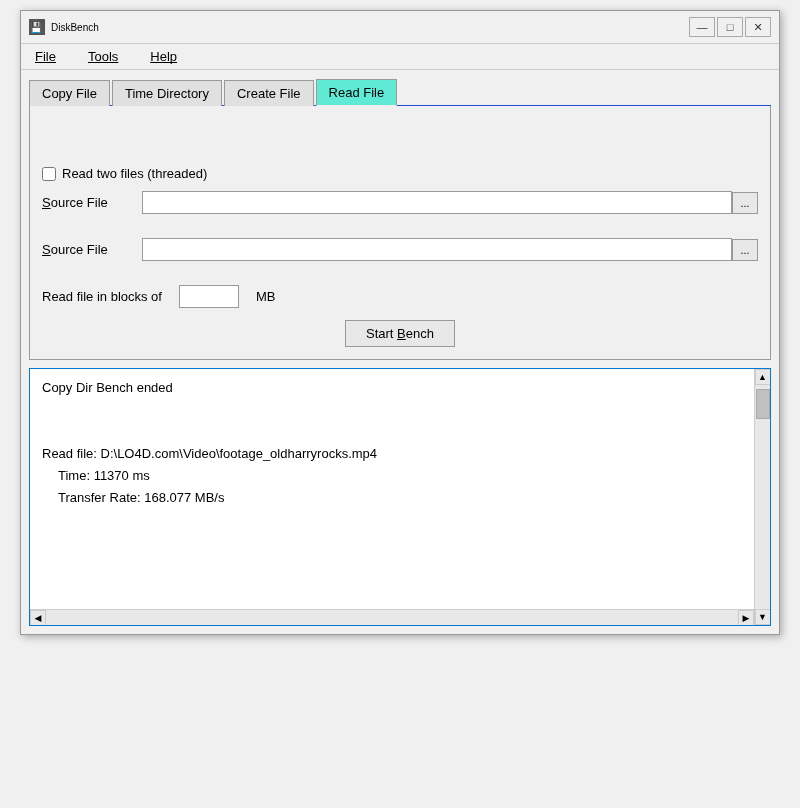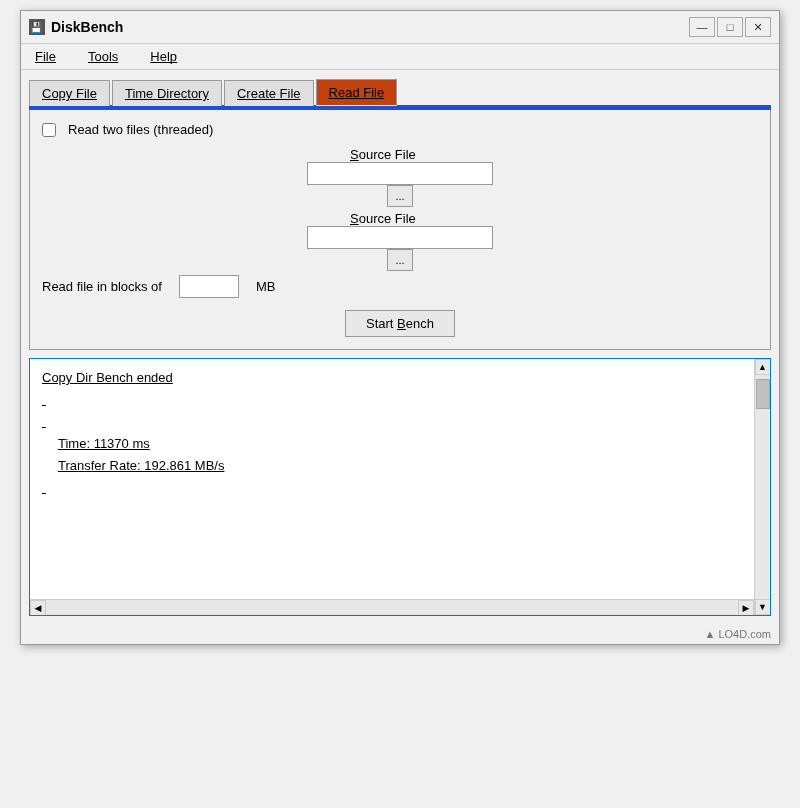--- a/index.html
+++ b/index.html
@@ -35,22 +35,22 @@
     .title-icon {
       width: 16px;
       height: 16px;
       background: #555;
       display: flex;
       align-items: center;
       justify-content: center;
       font-size: 10px;
     }
     .title-text {
-      font-weight: bold;
-      font-size: 14px;
+      font-weight: normal;
+      font-size: 10px;
     }
     .title-bar-controls {
       display: flex;
       gap: 2px;
     }
     .title-btn {
       width: 26px;
       height: 20px;
       background: #f0f0f0;
       border: 1px solid #aaa;
@@ -72,63 +72,62 @@
       cursor: pointer;
       text-decoration: underline;
       text-decoration-skip-ink: none;
     }
     .content-area {
       padding: 8px;
     }
     .tabs {
       display: flex;
       align-items: flex-end;
-      border-bottom: 5px solid #1d4ed8;
+      border-bottom: 1px solid #1d4ed8;
       margin-bottom: 0;
-      text-decoration: underline;
     }
     .tab {
       padding: 5px 12px;
       border: 1px solid #999;
       border-bottom: none;
       background: #e0e0e0;
       cursor: pointer;
       margin-right: 2px;
       font-size: 13px;
       position: relative;
       top: 1px;
     }
     .tab.active {
-      background: #c2410c;
+      background: #5eead4;
       border-bottom: 1px solid #f0f0f0;
       z-index: 1;
       font-weight: normal;
     }
     .panel {
       border: 1px solid #999;
       border-top: none;
       background: #f0f0f0;
       padding: 12px;
       min-height: 200px;
     }
     .checkbox-row {
       display: flex;
       align-items: center;
-      gap: 12px;
+      gap: 6px;
       margin-bottom: 10px;
+      margin-top: 48px;
     }
     .checkbox-row input[type="checkbox"] {
       width: 14px;
       height: 14px;
     }
     .form-row {
       display: flex;
       align-items: center;
-      margin-bottom: 4px;
-      flex-direction: column;
+      margin-bottom: 24px;
     }
     .form-label {
       width: 100px;
       text-align: left;
     }
     .form-label span {
       text-decoration: underline;
     }
     .form-input {
       flex: 1;
@@ -188,21 +187,20 @@
       position: relative;
       overflow: hidden;
     }
     .log-content {
       padding: 8px 12px;
       font-size: 13px;
       line-height: 1.7;
       overflow-y: auto;
       height: 248px;
       padding-right: 20px;
-      text-decoration: underline;
     }
     .log-line {
       display: block;
     }
     .log-line.indent {
       padding-left: 16px;
     }
     .log-scrollbar-v {
       position: absolute;
       right: 0;
@@ -347,37 +345,35 @@
         </button>
       </div>
     </div>
 
     <div class="log-area">
       <div style="display:flex; height:240px;">
         <div class="log-content">
           <span class="log-line">Copy Dir Bench ended</span>
           <span class="log-line">&nbsp;</span>
           <span class="log-line">&nbsp;</span>
+          <span class="log-line">Read file: D:\LO4D.com\Video\footage_oldharryrocks.mp4</span>
           <span class="log-line indent">Time: 11370 ms</span>
-          <span class="log-line indent">Transfer Rate: 192.861 MB/s</span>
+          <span class="log-line indent">Transfer Rate: 168.077 MB/s</span>
           <span class="log-line">&nbsp;</span>
         </div>
         <div class="log-scrollbar-v">
           <div class="scroll-arrow">▲</div>
           <div class="scroll-track">
             <div class="scroll-thumb"></div>
           </div>
           <div class="scroll-arrow">▼</div>
         </div>
       </div>
       <div style="display:flex; height:16px; border-top:1px solid #ccc;">
         <div class="scroll-arrow-h">◀</div>
         <div class="scroll-track-h"></div>
         <div class="scroll-arrow-h">▶</div>
         <div class="bottom-right-corner"></div>
       </div>
     </div>
   </div>
 
-  <div class="watermark">
-    <span style="color:#777; font-size:11px;">▲ LO4D.com</span>
-  </div>
 </div>
 
 </body></html>

